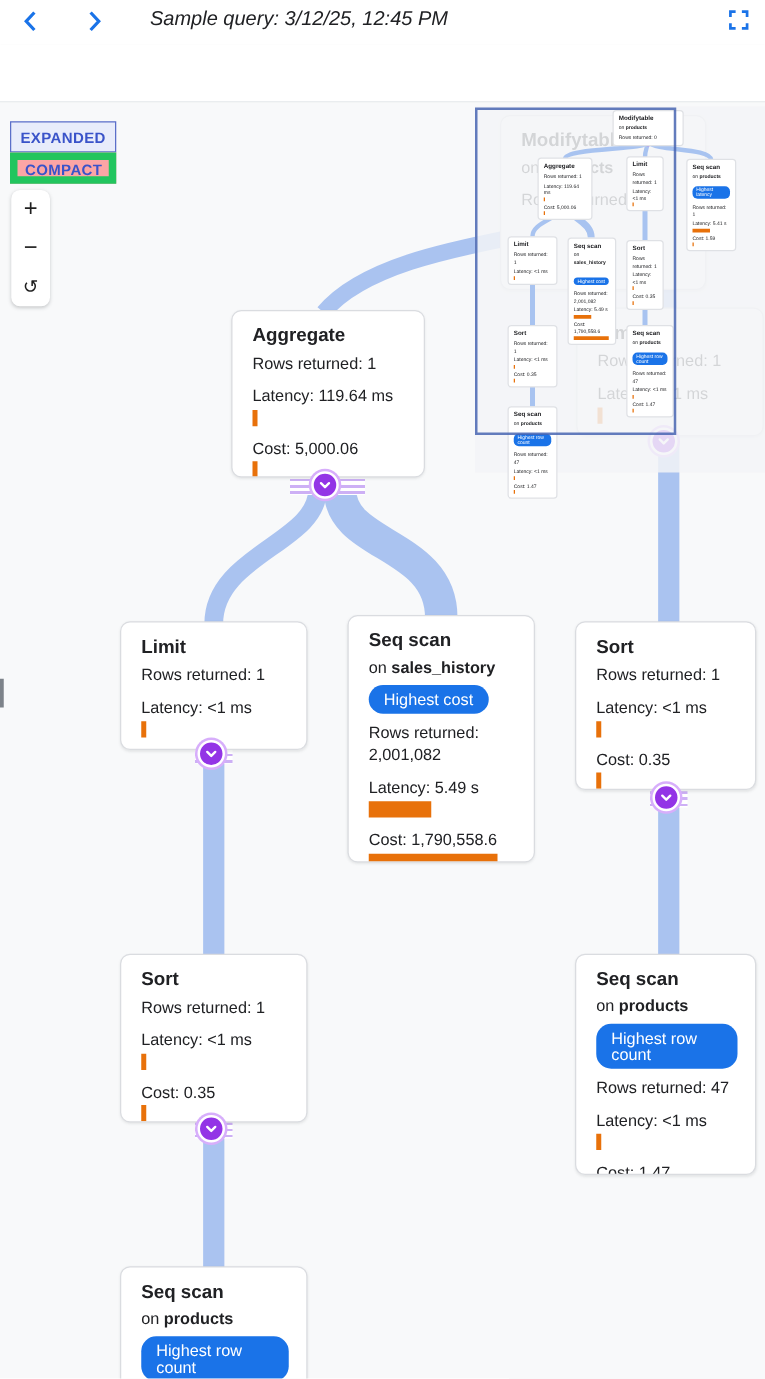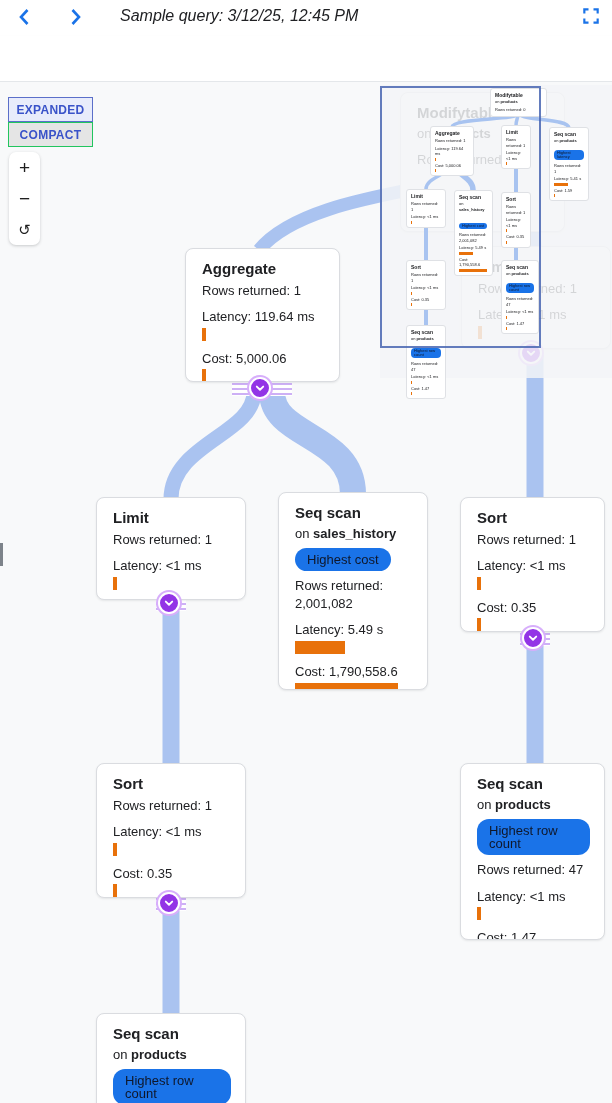--- a/index.html
+++ b/index.html
@@ -22,21 +22,21 @@
   
   .canvas{position:absolute;top:82px;left:0;width:612px;height:1021px;background:#f8f9fa;overflow:hidden;}
   .edges{position:absolute;left:0;top:0;z-index:1;}
 
   
   .card{position:absolute;z-index:3;background:#fff;border:1px solid #dadce0;border-radius:8px;
         padding:10px 14px 8px 16px;box-shadow:0 1px 2px rgba(60,64,67,.1);overflow:hidden;}
   .n-title{font-size:15px;font-weight:bold;color:#202124;margin-bottom:3px;line-height:1.3;}
   .n-on{font-size:13px;color:#202124;margin-bottom:4px;line-height:1.3;}
   .n-on .tname{font-weight:bold;}
-  .n-badge{display:inline-block;background:#1a73e8;color:#0f172a;font-size:13px;line-height:1;
+  .n-badge{display:inline-block;background:#1a73e8;color:#ffffff;font-size:13px;line-height:1;
            padding:5px 12px;border-radius:12px;margin:2px 0 4px;}
   .n-stat{font-size:13px;color:#202124;margin-top:9px;line-height:1.35;}
   .n-title + .n-stat, .n-badge + .n-stat{margin-top:2px;}
   .n-bar{height:13px;background:#e8710a;margin-top:2px;}
 
   
   .chev{position:absolute;z-index:4;width:22px;height:22px;border-radius:50%;background:#9334e6;
         border:2px solid #fff;box-shadow:0 0 0 2px #d7aefb;padding:0;cursor:pointer;display:flex;align-items:center;justify-content:center;}
   .stripes{position:absolute;z-index:2;height:13px;
         background:repeating-linear-gradient(to bottom,#cdb0f5 0,#cdb0f5 2px,#ffffff 2px,#ffffff 5px);}
@@ -51,21 +51,21 @@
   .mini .n-on{font-size:4px;margin:0;line-height:1.5;}
   .mini .n-badge{font-size:4px;padding:1px 3px;border-radius:4px;margin:1px 0;}
   .mini .n-stat{font-size:4px;margin-top:2px;line-height:1.4;}
   .mini .n-title + .n-stat,.mini .n-badge + .n-stat{margin-top:1px;}
   .mini .n-bar{height:3px;margin-top:1px;}
   .mini-dot{position:absolute;z-index:2;width:5px;height:5px;border-radius:50%;background:#9334e6;}
 
   
   .view-toggle{position:absolute;z-index:7;left:8px;top:15px;width:85px;}
   .toggle-btn{display:block;width:100%;height:25px;font-size:12px;font-weight:bold;letter-spacing:.3px;
-              color:#3a53c9;background:#e5e5e5;border:1px solid #22c55e;cursor:pointer;}
+              color:#3a53c9;background:#fca5a5;border:6px solid #22c55e;cursor:pointer;}
   .toggle-btn.on{background:#e8ecfb;border:1px solid #5b6fc9;}
   .zoom-card{position:absolute;z-index:7;left:9px;top:70px;width:31px;height:93px;background:#fff;
              border-radius:7px;box-shadow:0 1px 3px rgba(60,64,67,.25);display:flex;flex-direction:column;}
   .zoom-btn{flex:1;border:none;background:none;cursor:pointer;font-size:19px;color:#1f1f1f;padding:0;line-height:1;}
   .zoom-btn.reset{font-size:15px;}
 
   .vscroll-thumb{position:absolute;z-index:8;left:0;top:461px;width:3px;height:23px;background:#7d838a;cursor:pointer;}
 </style>
 </head>
 <body>

